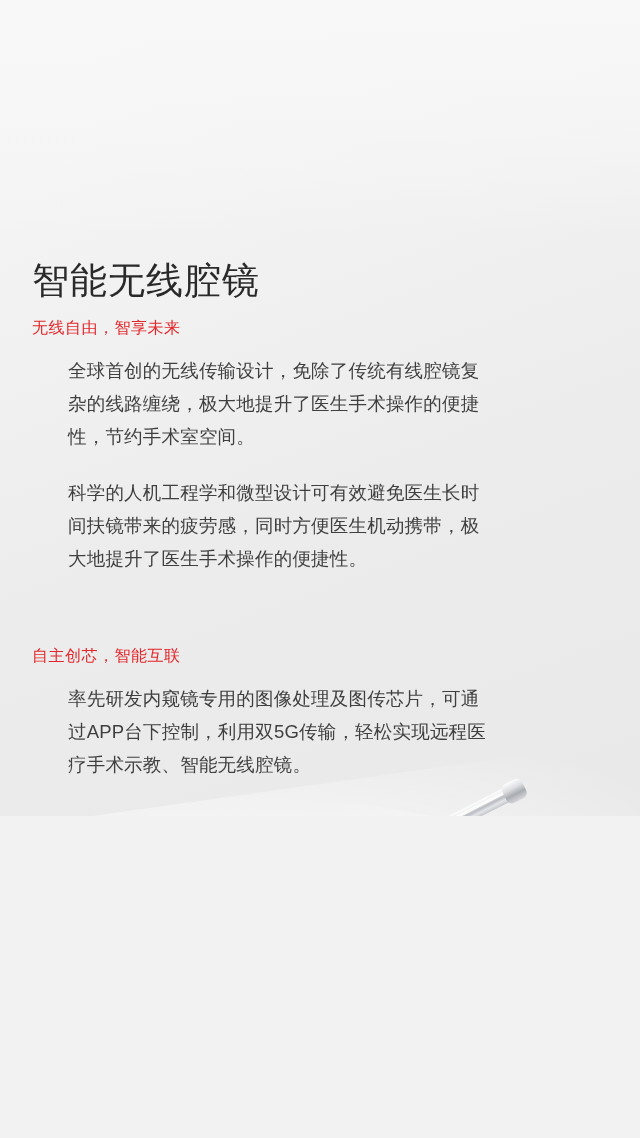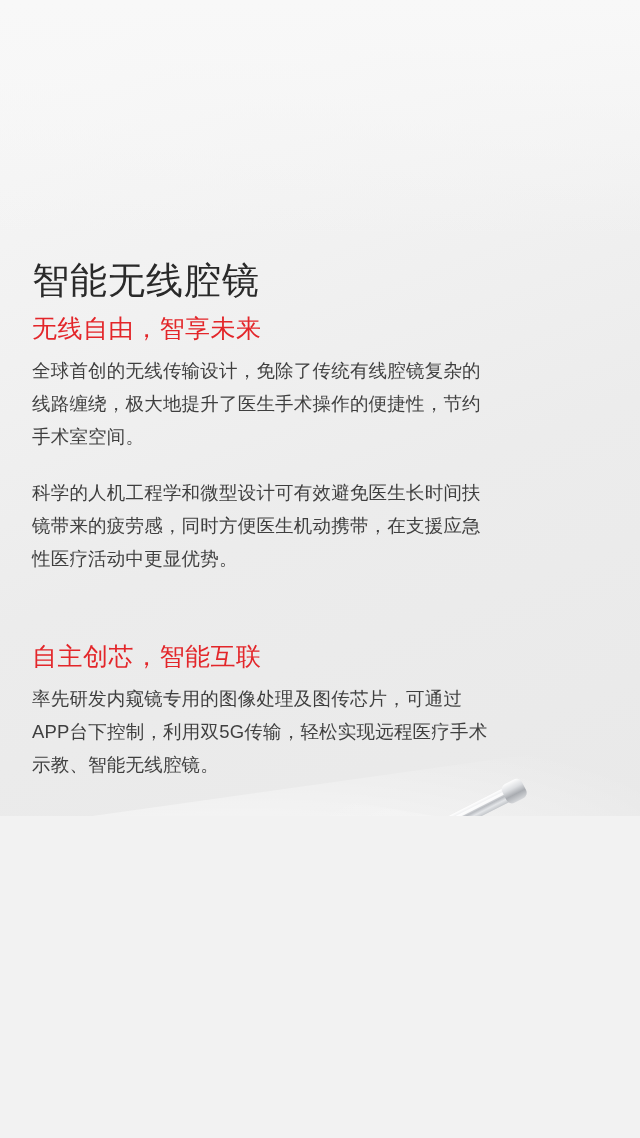--- a/index.html
+++ b/index.html
@@ -69,33 +69,34 @@
   .section {
     position: absolute;
     left: 32px;
     width: 460px;
   }
   .section-1 { top: 312px; }
   .section-2 { top: 476px; }
   .section-3 { top: 640px; }
 
   .sec-head {
-    font-size: 25px;
+    font-size: 16px;
     line-height: 32px;
     color: #e3262a;
     letter-spacing: 0.5px;
     margin-bottom: 10px;
     font-weight: 400;
   }
   .sec-body {
     font-size: 18.5px;
     line-height: 33px;
     color: #3f3f3f;
     letter-spacing: 0.2px;
     font-weight: 400;
+    margin-left: 36px;
   }
 
   
   .product {
     position: absolute;
     left: 0;
     top: 770px;
     width: 640px;
     height: 368px;
     pointer-events: none;
@@ -114,21 +115,21 @@
   <div class="content">
 
     <h1 class="title">智能无线腔镜</h1>
 
     <div class="section section-1">
       <div class="sec-head">无线自由，智享未来</div>
       <div class="sec-body">全球首创的无线传输设计，免除了传统有线腔镜复杂的线路缠绕，极大地提升了医生手术操作的便捷性，节约手术室空间。</div>
     </div>
 
     <div class="section section-2">
-      <div class="sec-body">科学的人机工程学和微型设计可有效避免医生长时间扶镜带来的疲劳感，同时方便医生机动携带，在支援应急性医疗活动中更显优势。</div>
+      <div class="sec-body">科学的人机工程学和微型设计可有效避免医生长时间扶镜带来的疲劳感，同时方便医生机动携带，极大地提升了医生手术操作的便捷性。</div>
     </div>
 
     <div class="section section-3">
       <div class="sec-head">自主创芯，智能互联</div>
       <div class="sec-body">率先研发内窥镜专用的图像处理及图传芯片，可通过APP台下控制，利用双5G传输，轻松实现远程医疗手术示教、智能无线腔镜。</div>
     </div>
 
   </div>
 
   <div class="product">

